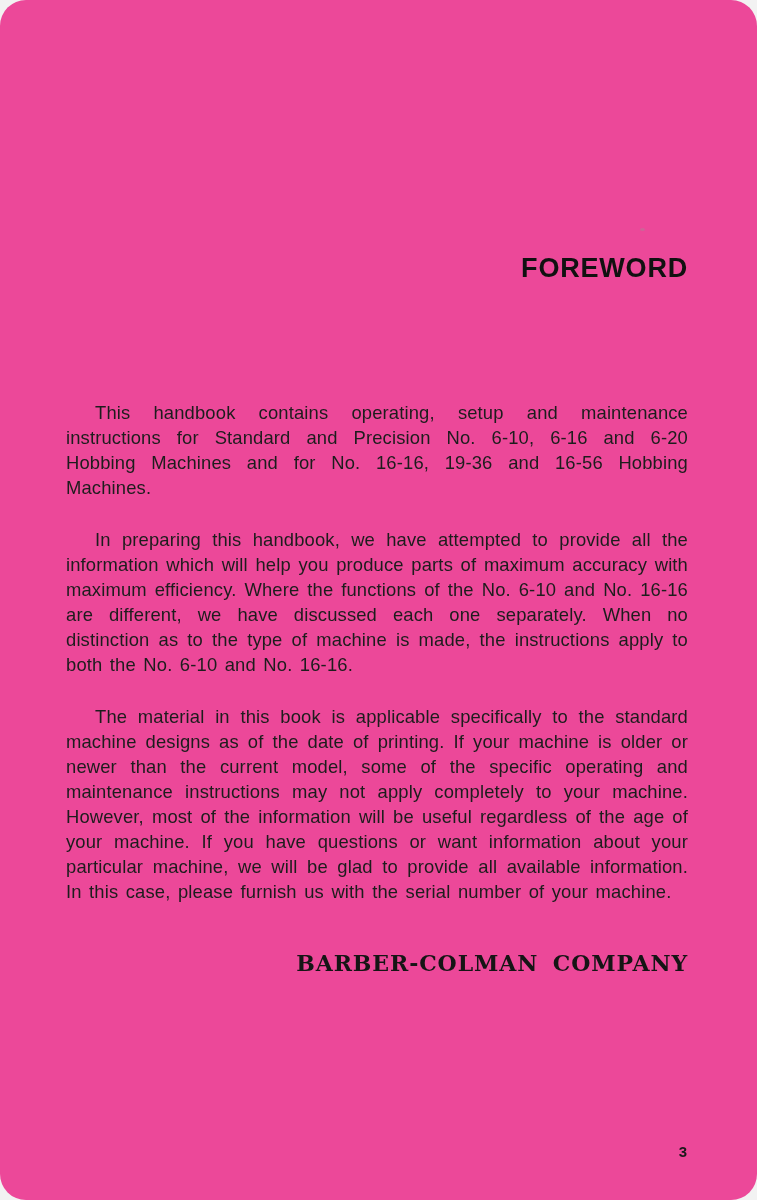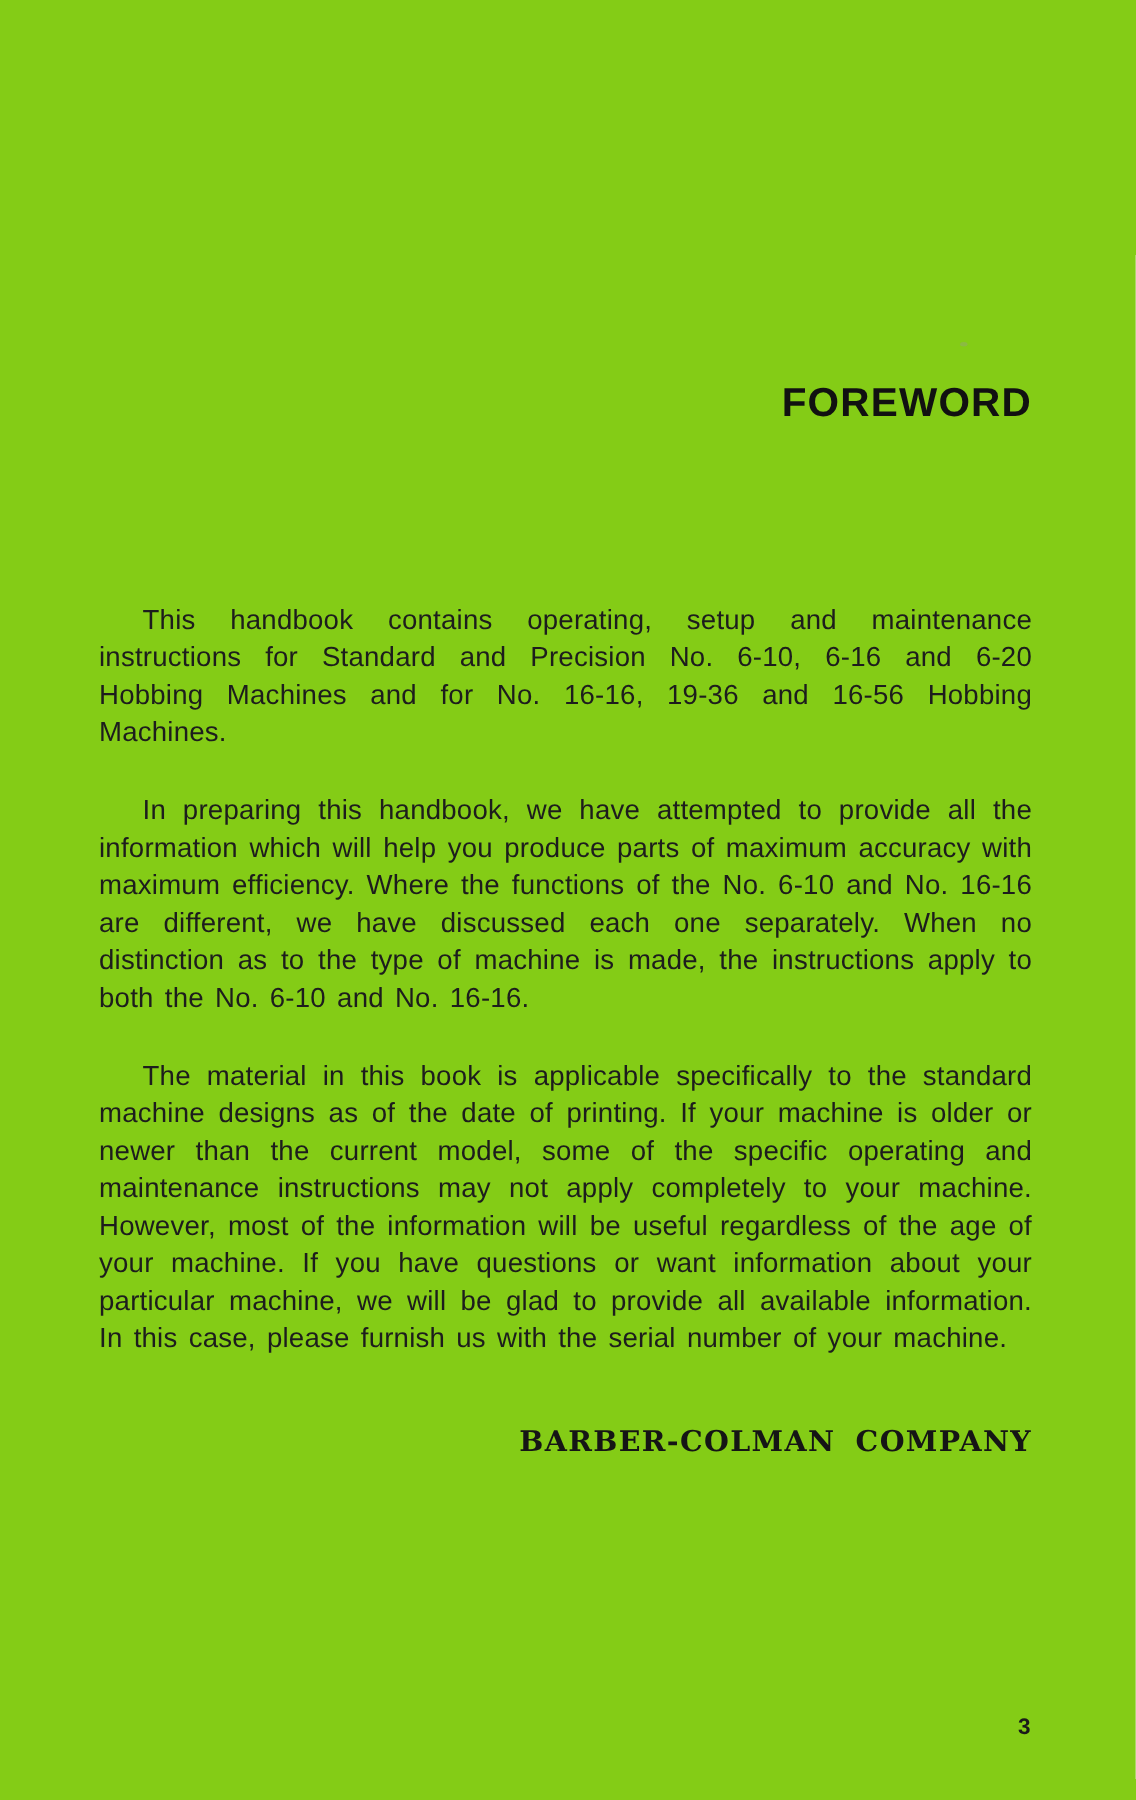--- a/index.html
+++ b/index.html
@@ -10,23 +10,24 @@
     width: 757px;
     height: 1200px;
     background: #f2f2f2;
     font-family: "Liberation Sans", sans-serif;
     overflow: hidden;
   }
   .page {
     position: relative;
     width: 757px;
     height: 1200px;
-    background: #84cc16;
+    background: #ec4899;
     color: #1d1d1d;
     box-sizing: border-box;
+    border-radius: 26px;
   }
   .content {
     position: relative;
     box-sizing: border-box;
     width: 100%;
     height: 100%;
     padding: 0 69px 0 66px;
   }
   .doc-title {
     margin: 0;
@@ -53,21 +54,21 @@
     color: #1d1d1d;
   }
   .para:last-child {
     margin-bottom: 4px;
   }
   .signature {
     margin-top: 46px;
     text-align: right;
     font-family: "DejaVu Serif", "Liberation Serif", serif;
     font-weight: 700;
-    font-size: 19px;
+    font-size: 22px;
     letter-spacing: 0.9px;
     word-spacing: 6px;
     color: #151515;
   }
   .page-number {
     position: absolute;
     right: 70px;
     top: 1143px;
     font-family: "Liberation Sans", sans-serif;
     font-weight: 700;

